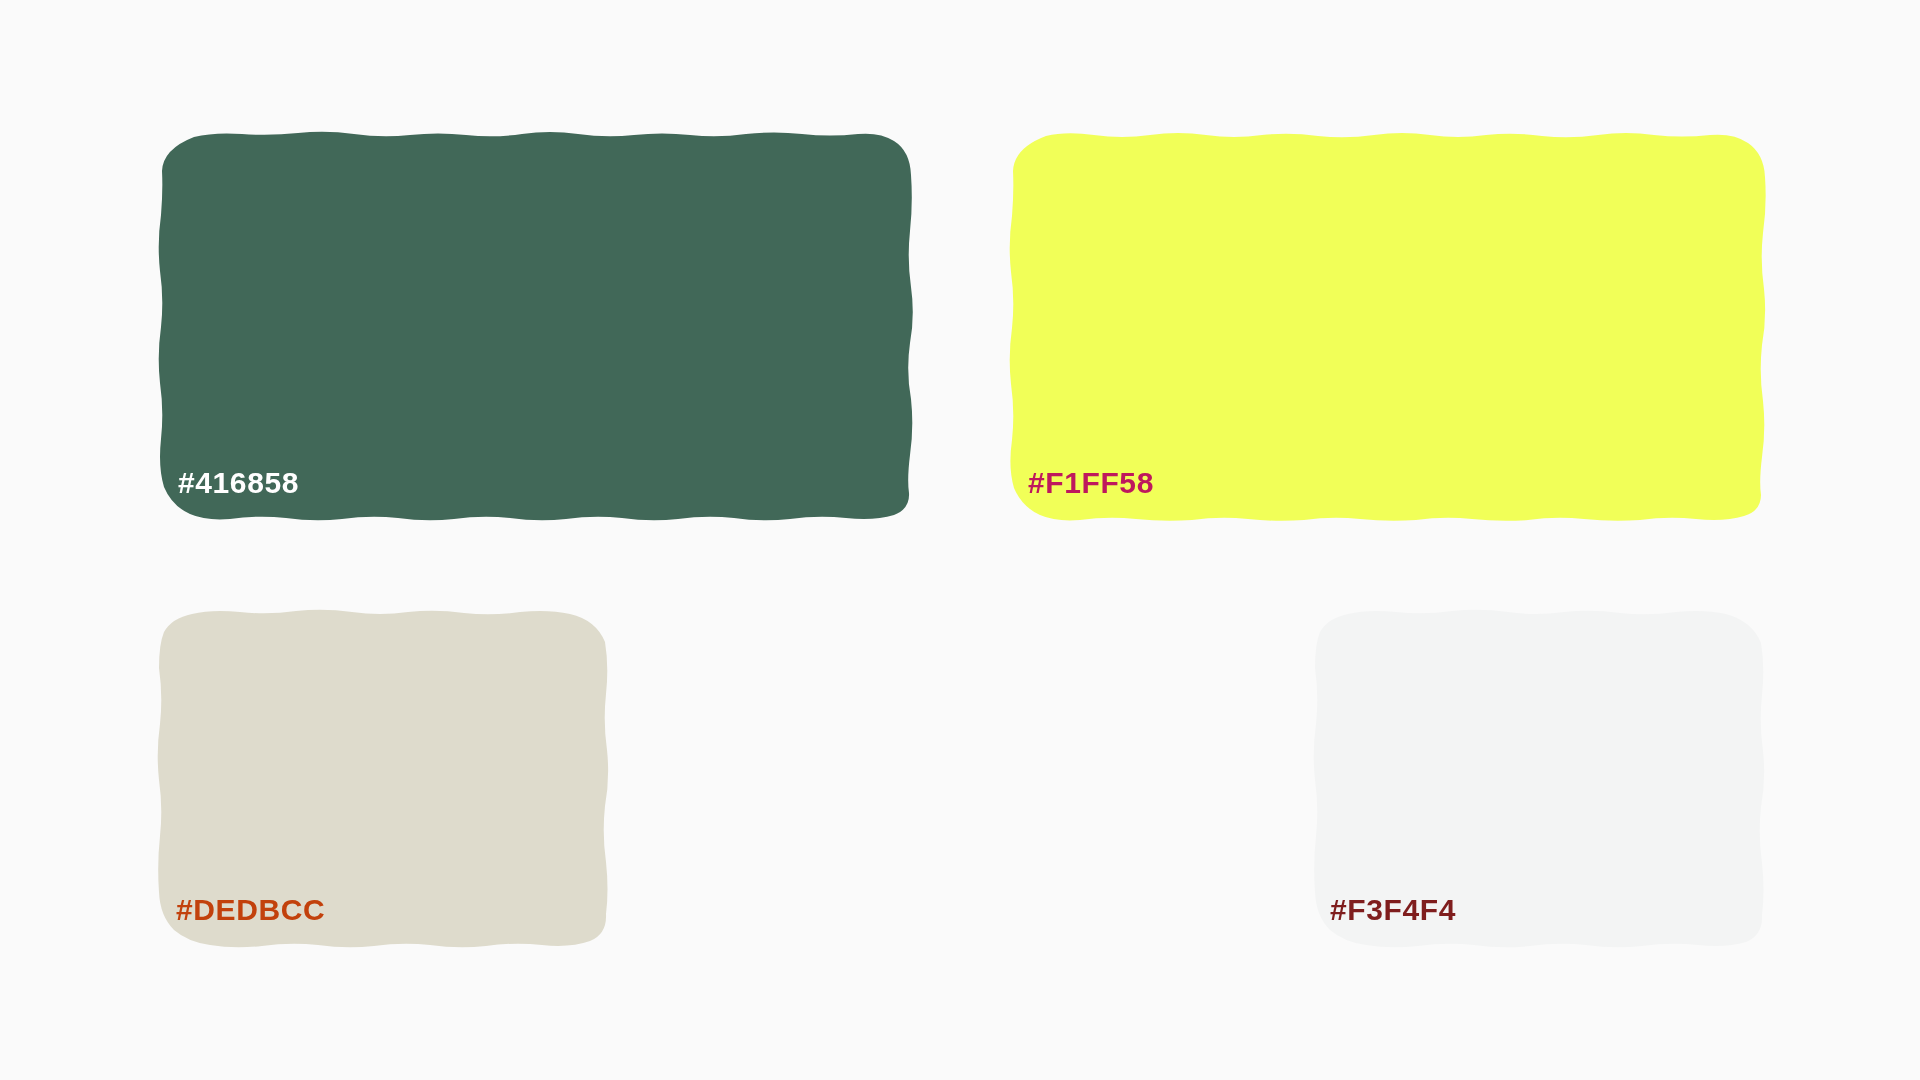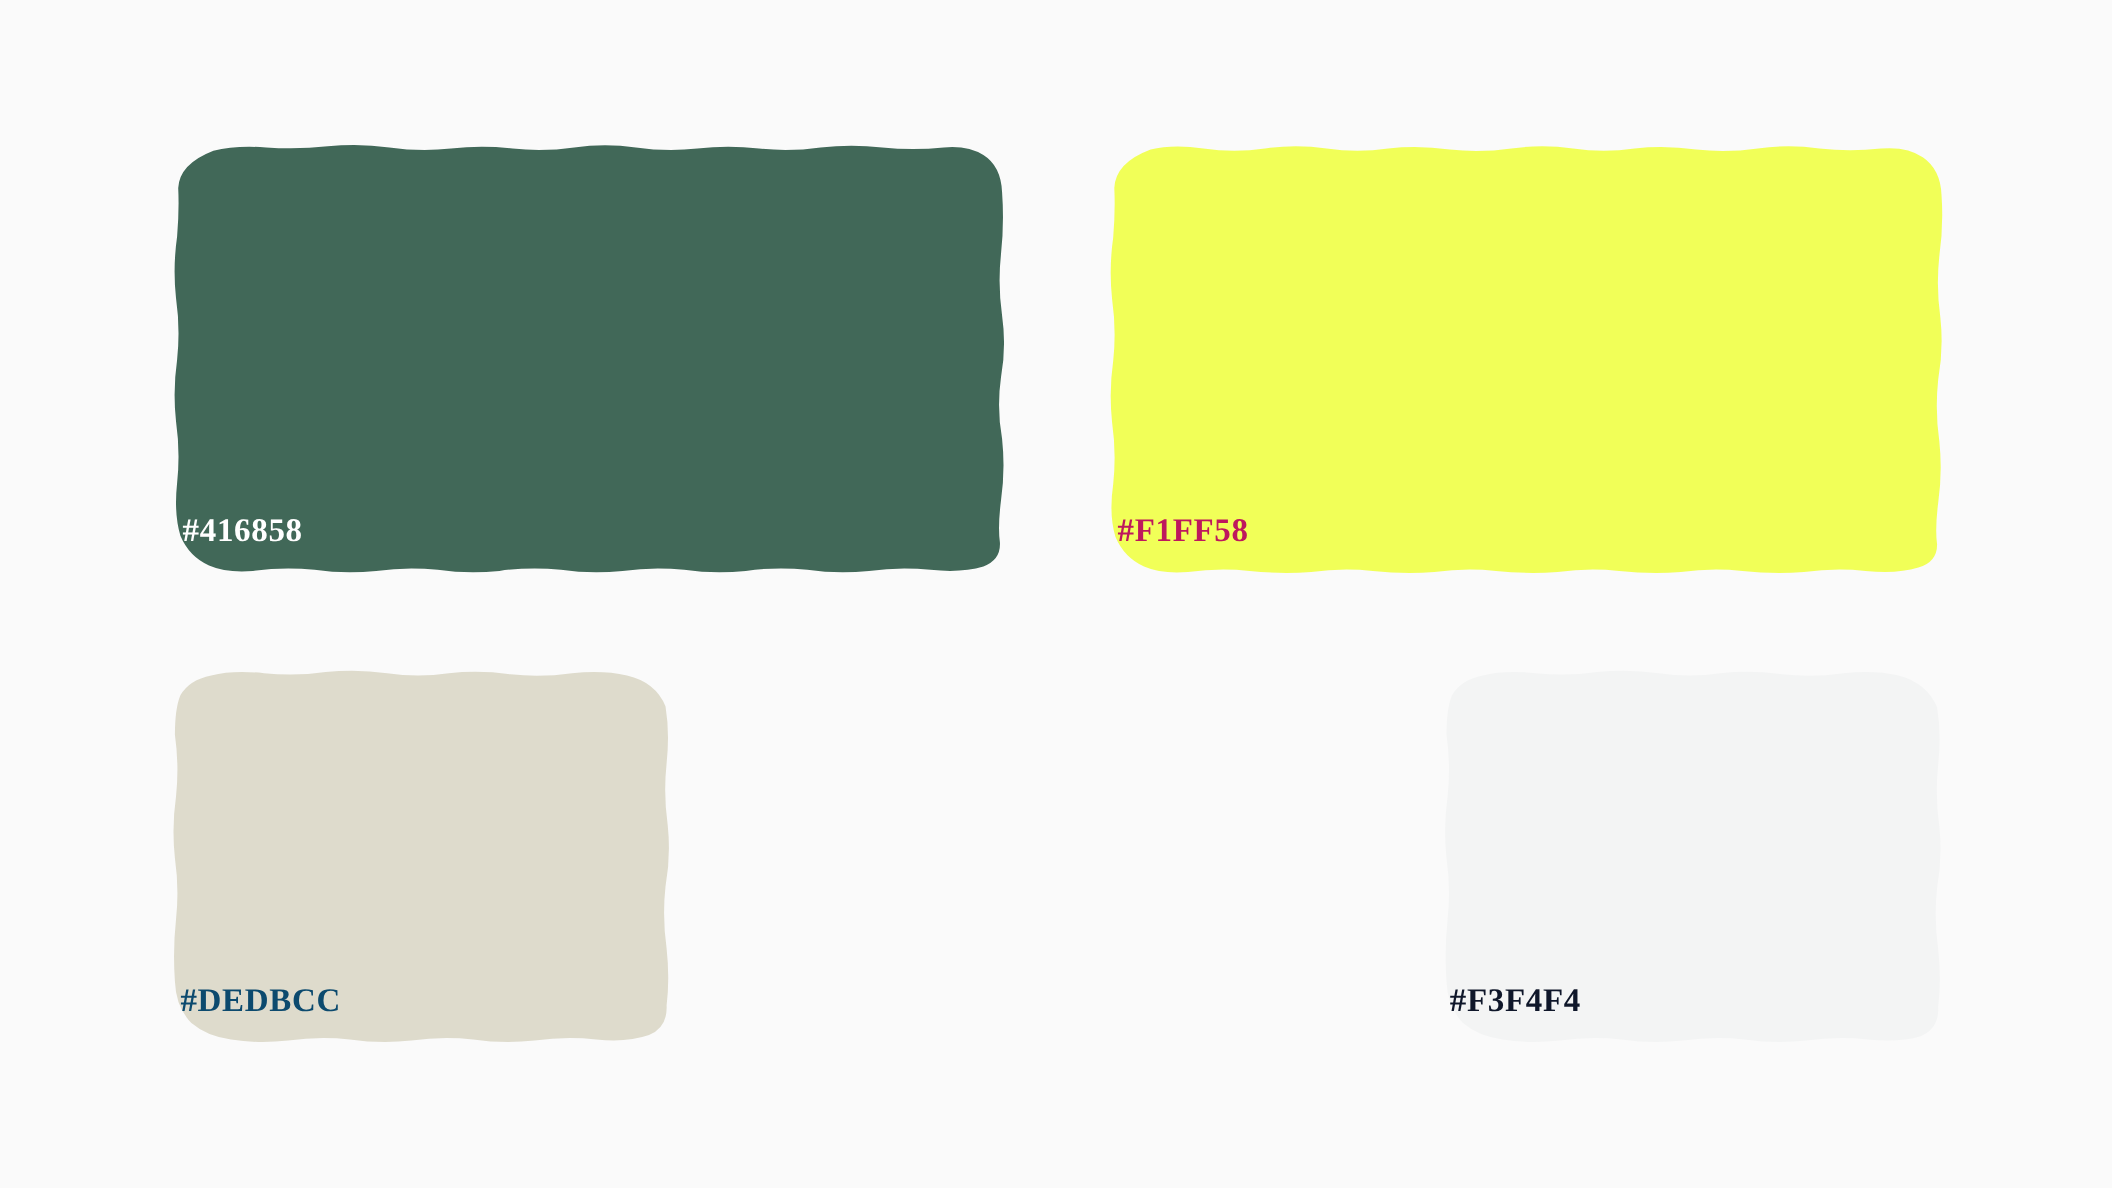--- a/index.html
+++ b/index.html
@@ -29,28 +29,28 @@
   .swatch-shape {
     position: absolute;
     inset: 0;
     width: 100%;
     height: 100%;
     display: block;
   }
 
   .swatch-label {
     position: absolute;
-    left: 8px;
+    left: 20px;
     bottom: 24px;
     font-size: 30px;
     font-weight: 700;
     letter-spacing: 0.6px;
     line-height: 1;
     white-space: nowrap;
-    font-family: Liberation Serif, serif;
+    font-family: Liberation Sans, sans-serif;
     -webkit-font-smoothing: antialiased;
   }
 
   
   #swatch-0 { left: 158px;  top: 131px; width: 756px;  height: 391px; }
   #swatch-1 { left: 1008px; top: 131px; width: 759px;  height: 391px; }
   #swatch-2 { left: 156px;  top: 608px; width: 456px;  height: 341px; }
   #swatch-3 { left: 733px;  top: 606px; width: 454px;  height: 345px; }
   #swatch-4 { left: 1310px; top: 608px; width: 457px;  height: 341px; }
 </style>
@@ -89,29 +89,29 @@
 
   <div class="swatch" id="swatch-2">
     <svg class="swatch-shape" viewBox="0 0 456 341" preserveAspectRatio="none">
       <path d="M36,6 Q56,1 84,4 Q112,7 140,3 Q168,0 196,4 Q224,8 252,4 Q280,1 308,5 Q336,8 364,4
                Q392,1 414,6 Q440,12 449,34 Q453,58 450,86 Q447,114 451,142 Q454,170 449,198
                Q446,226 450,254 Q453,282 450,306 Q451,326 434,333 Q414,340 386,337 Q358,334 330,338
                Q302,341 274,337 Q246,334 218,338 Q190,341 162,337 Q134,334 106,338 Q78,341 54,337
                Q32,334 18,322 Q4,308 3,284 Q1,256 4,228 Q7,200 3,172 Q0,144 4,116 Q7,88 3,60
                Q3,36 8,24 Q16,10 36,6 Z" fill="#DEDBCC"></path>
     </svg>
-    <span class="swatch-label" style="color:#0c4a6e">#DEDBCC</span>
+    <span class="swatch-label" style="color:#c2410c">#DEDBCC</span>
   </div>
 
 
   <div class="swatch" id="swatch-4">
     <svg class="swatch-shape" viewBox="0 0 457 341" preserveAspectRatio="none">
       <path d="M38,6 Q58,1 86,4 Q114,7 142,3 Q170,0 198,4 Q226,8 254,4 Q282,1 310,5 Q338,8 366,4
                Q394,1 416,6 Q442,13 451,35 Q455,59 452,87 Q449,115 453,143 Q456,171 451,199
                Q448,227 452,255 Q455,283 452,307 Q453,327 436,334 Q416,340 388,337 Q360,334 332,338
                Q304,341 276,337 Q248,334 220,338 Q192,341 164,337 Q136,334 108,338 Q80,341 56,337
                Q34,334 20,322 Q6,308 5,284 Q3,256 6,228 Q9,200 5,172 Q2,144 6,116 Q9,88 5,60
                Q5,36 10,24 Q18,10 38,6 Z" fill="#F3F4F4"></path>
     </svg>
-    <span class="swatch-label" style="color:#0f172a">#F3F4F4</span>
+    <span class="swatch-label" style="color:#7f1d1d">#F3F4F4</span>
   </div>
 
 </div>
 
 </body></html>

